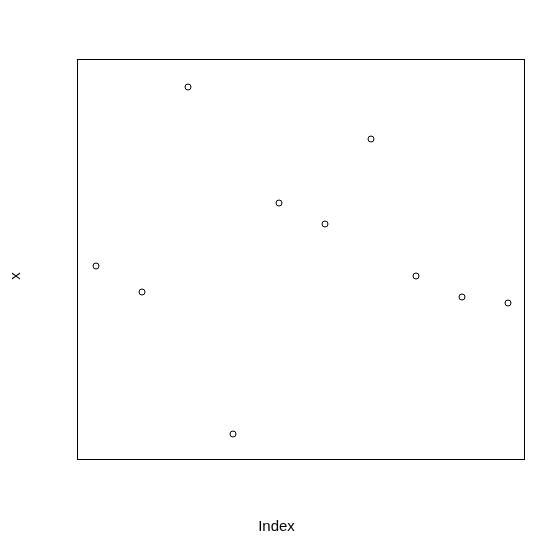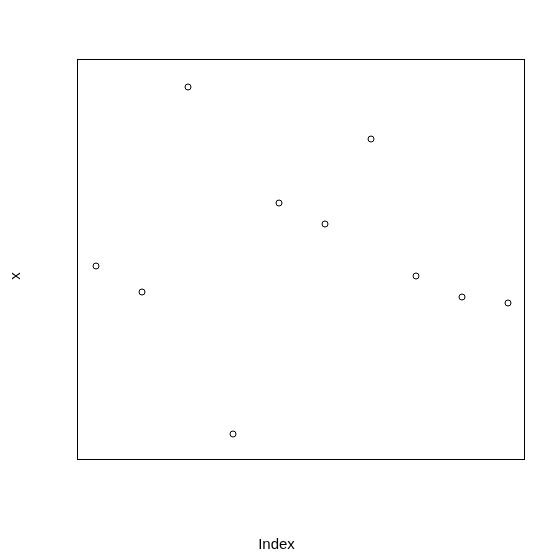--- a/index.html
+++ b/index.html
@@ -33,21 +33,21 @@
     box-sizing: border-box;
   }
   .xlabel, .ylabel {
     position: absolute;
     font-size: 15px;
     color: #000;
   }
   .xlabel {
     left: 50%;
     transform: translateX(-50%);
-    bottom: 0;
+    bottom: 18px;
     text-align: center;
   }
   .ylabel {
     top: 50%;
     left: 14px;
     transform: translate(-50%, -50%) rotate(-90deg);
     transform-origin: center center;
   }
 </style>
 </head>

